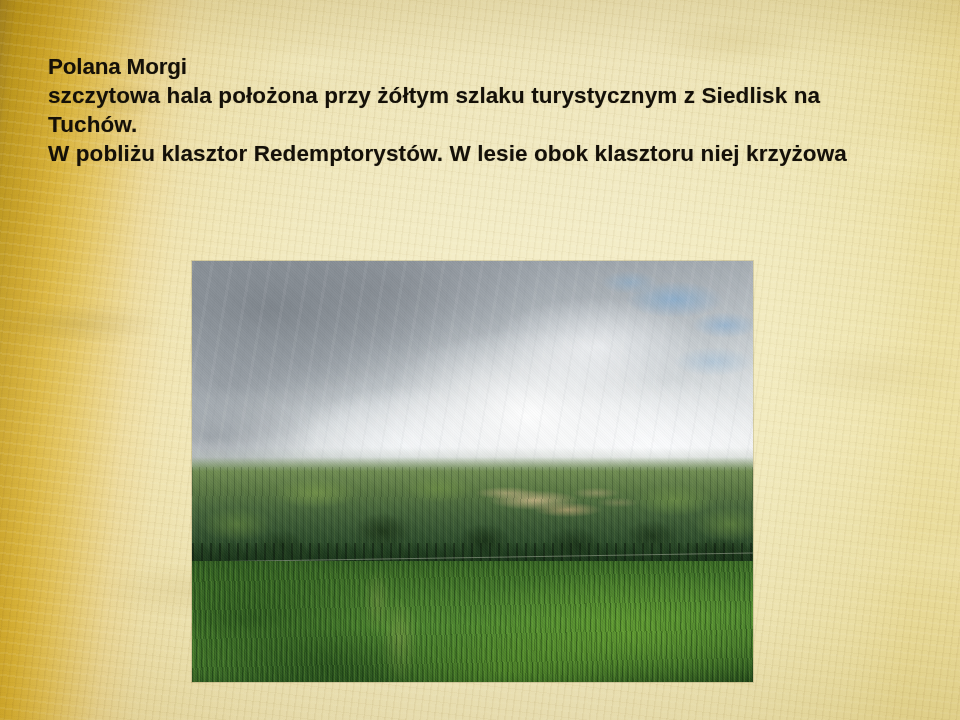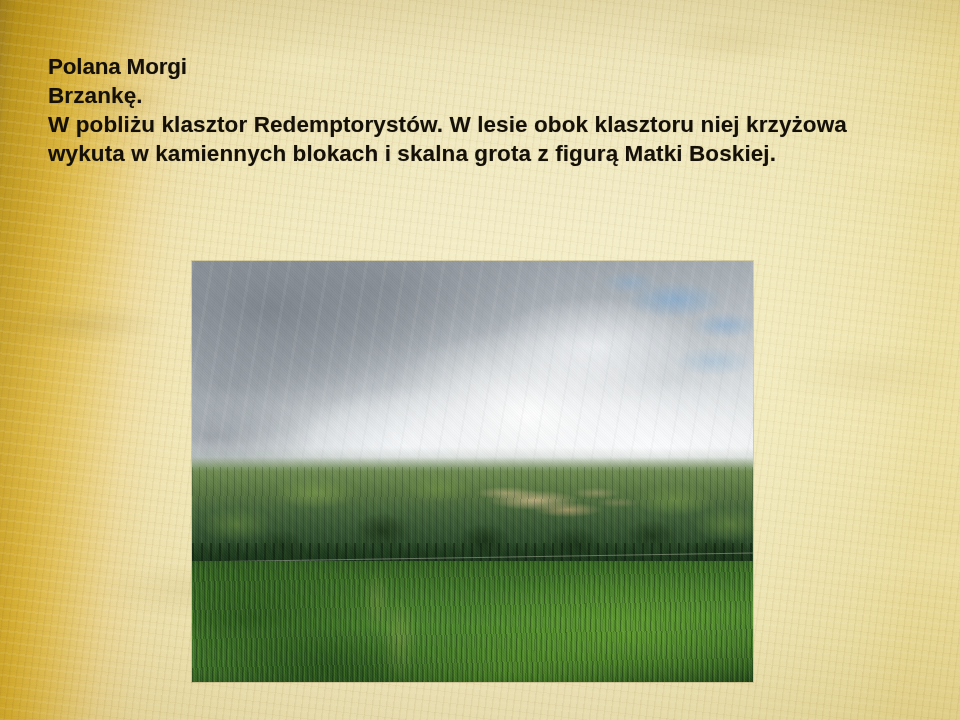--- a/index.html
+++ b/index.html
@@ -362,23 +362,23 @@
 
   <div class="bg-layer bg-base"></div>
   <div class="bg-layer bg-fiber-a"></div>
   <div class="bg-layer bg-fiber-b"></div>
   <div class="bg-layer bg-mottle"></div>
   <div class="bg-layer bg-vert"></div>
   <div class="bg-layer bg-vignette"></div>
 
   <div id="textblock">
     <span class="tline title">Polana Morgi</span>
-    <span class="tline">Brzankę.</span>
+    <span class="tline">szczytowa hala położona przy żółtym szlaku turystycznym z Siedlisk na</span>
+    <span class="tline">Tuchów.</span>
     <span class="tline">W pobliżu klasztor Redemptorystów. W lesie obok klasztoru niej krzyżowa</span>
-    <span class="tline">wykuta w kamiennych blokach i skalna grota z figurą Matki Boskiej.</span>
   </div>
 
   <div id="photo" title="Widok z Polany Morgi: zielona łąka, zalesione wzgórza i burzowe chmury">
     <div class="ph sky"></div>
     <div class="ph sky-streaks"></div>
     <div class="ph ridge-far"></div>
     <div class="ph hills"></div>
     <div class="ph hills-tex"></div>
     <div class="ph treeline"></div>
     <div class="wire w1"></div>

